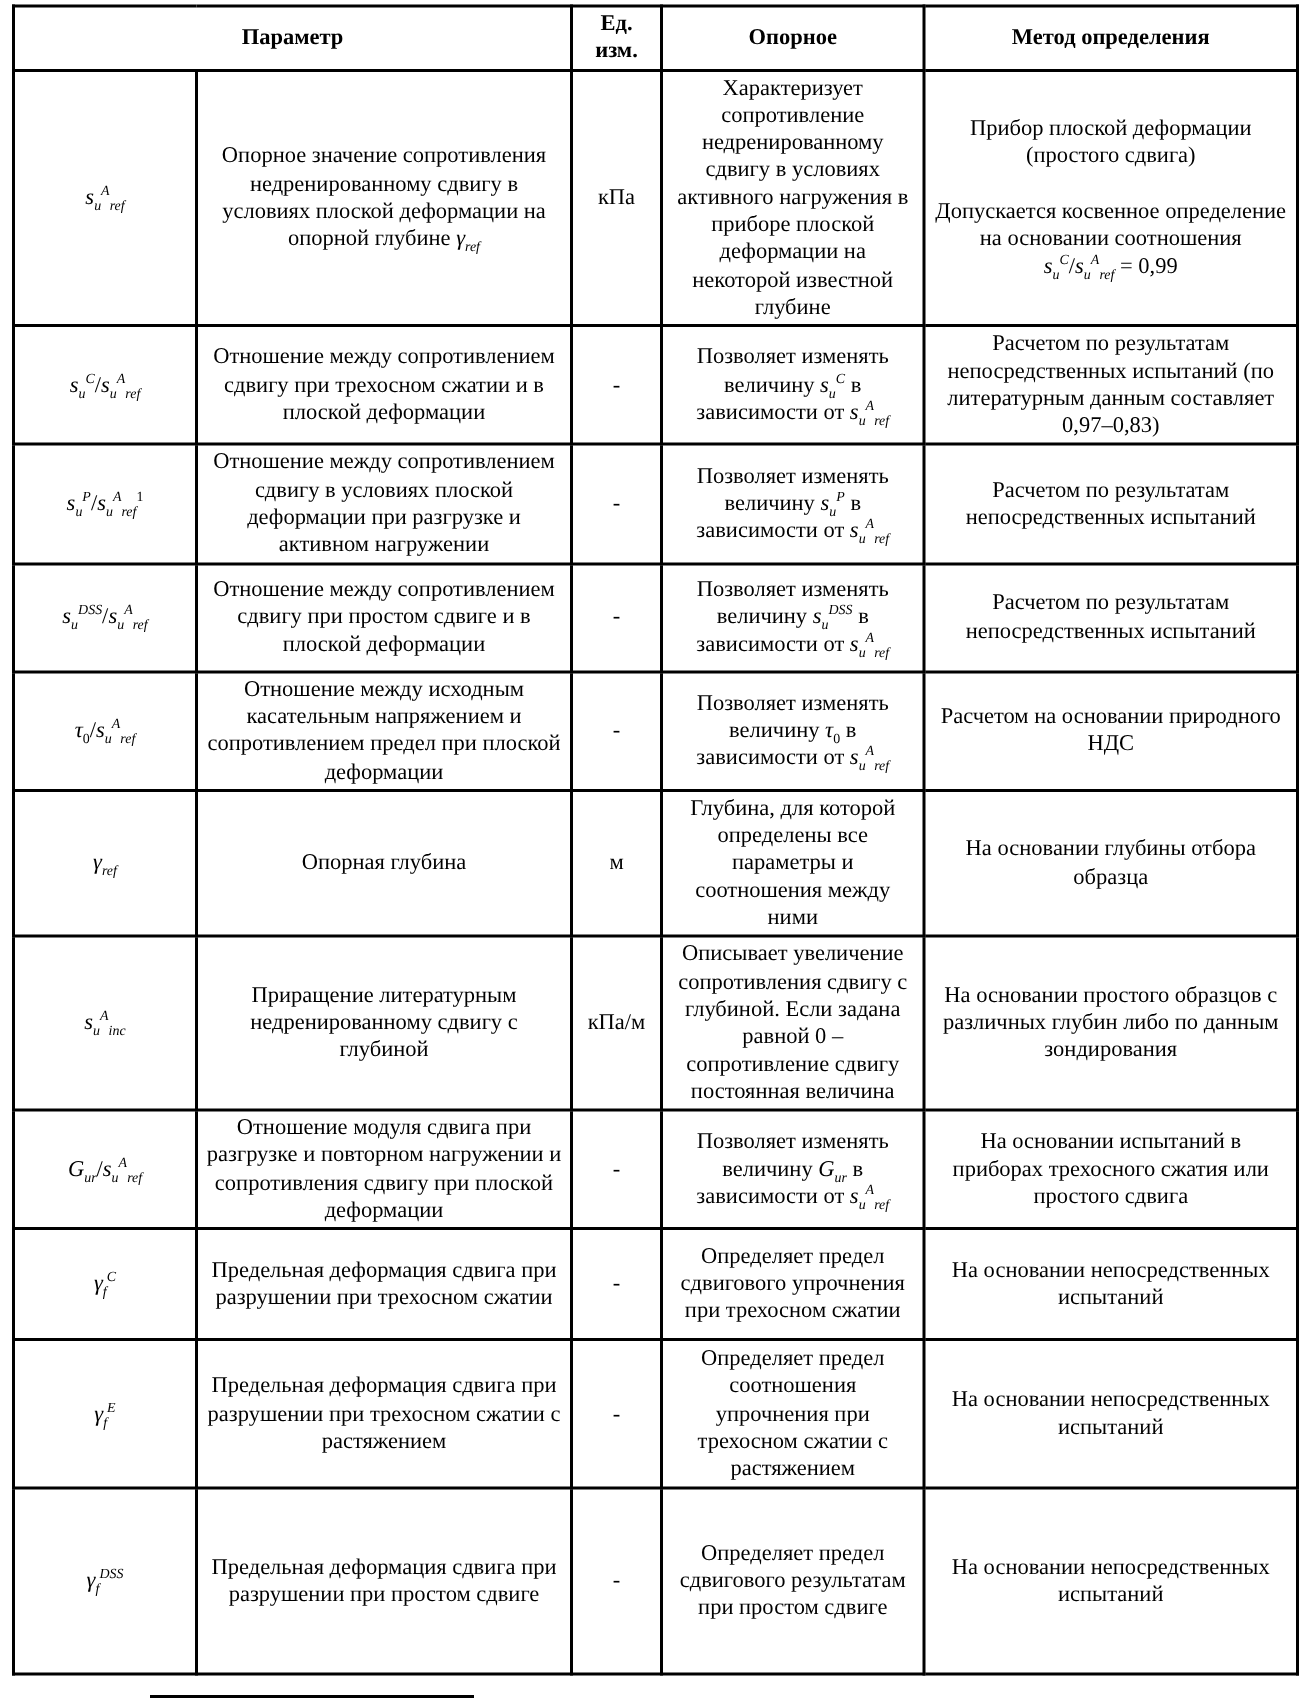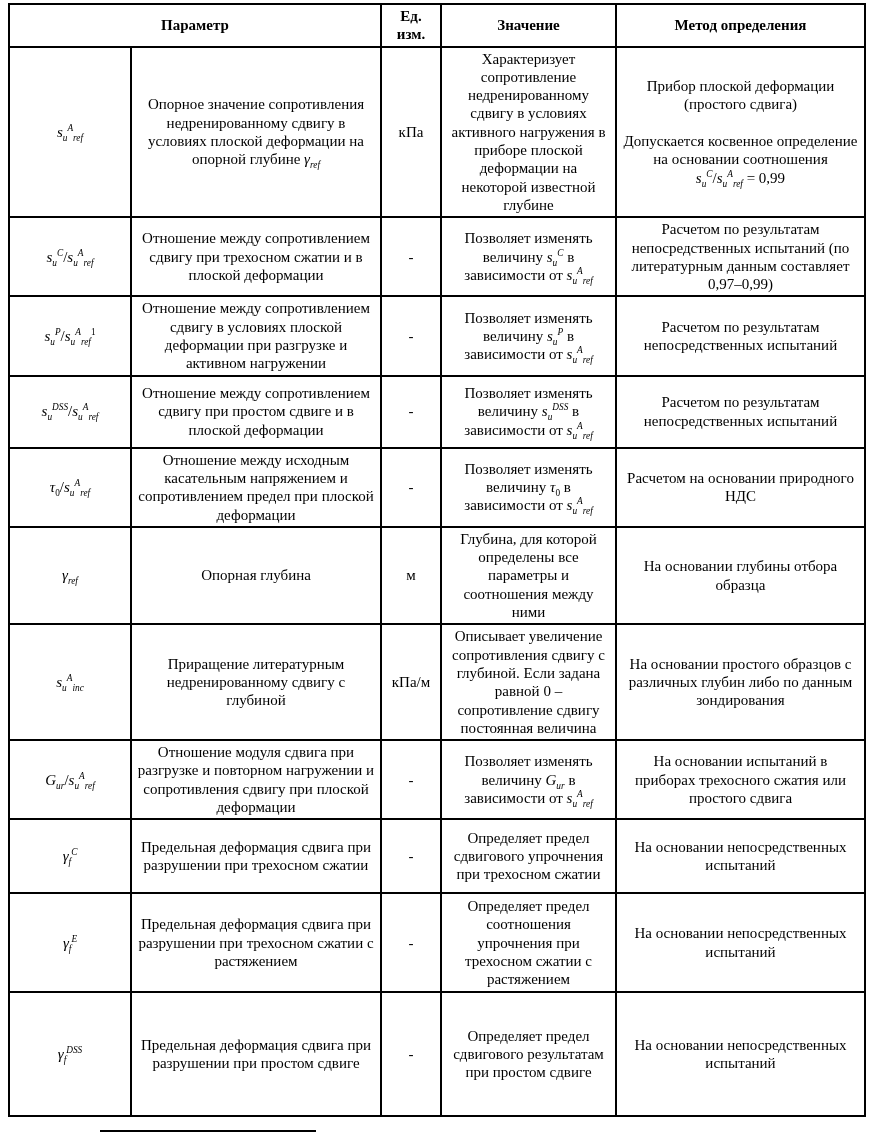--- a/index.html
+++ b/index.html
@@ -63,42 +63,42 @@
       <col style="width:250px">
       <col style="width:60px">
       <col style="width:175px">
       <col style="width:249px">
     </colgroup>
     <thead>
       <tr>
         <th colspan="2">Параметр</th>
         <th>Ед.
 изм.</th>
-        <th>Значение</th>
+        <th>Опорное</th>
         <th>Метод определения</th>
       </tr>
     </thead>
     <tbody>
     <tr>
       <td><span style="font-style: italic;">s</span><sub style="font-style: italic;">u</sub><sup style="font-style: italic;">A</sup><sub style="font-style: italic;">ref</sub></td>
       <td><span>Опорное значение сопротивления недренированному сдвигу в условиях плоской деформации на опорной глубине </span><span style="font-style: italic;">γ</span><sub style="font-style: italic;">ref</sub></td>
       <td>кПа</td>
       <td><span>Характеризует сопротивление недренированному сдвигу в условиях активного нагружения в приборе плоской деформации на некоторой известной глубине</span></td>
       <td><span>Прибор плоской деформации (простого сдвига)
 
 Допускается косвенное определение на основании соотношения
 </span><span style="font-style: italic;">s</span><sub style="font-style: italic;">u</sub><sup style="font-style: italic;">C</sup><span>/</span><span style="font-style: italic;">s</span><sub style="font-style: italic;">u</sub><sup style="font-style: italic;">A</sup><sub style="font-style: italic;">ref</sub><span> = 0,99</span></td>
     </tr>
 
     <tr>
       <td><span style="font-style: italic;">s</span><sub style="font-style: italic;">u</sub><sup style="font-style: italic;">C</sup><span>/</span><span style="font-style: italic;">s</span><sub style="font-style: italic;">u</sub><sup style="font-style: italic;">A</sup><sub style="font-style: italic;">ref</sub></td>
       <td><span>Отношение между сопротивлением сдвигу при трехосном сжатии и в плоской деформации</span></td>
       <td>-</td>
       <td><span>Позволяет изменять величину </span><span style="font-style: italic;">s</span><sub style="font-style: italic;">u</sub><sup style="font-style: italic;">C</sup><span> в зависимости от </span><span style="font-style: italic;">s</span><sub style="font-style: italic;">u</sub><sup style="font-style: italic;">A</sup><sub style="font-style: italic;">ref</sub></td>
-      <td><span>Расчетом по результатам непосредственных испытаний (по литературным данным составляет 0,97–0,99)</span></td>
+      <td><span>Расчетом по результатам непосредственных испытаний (по литературным данным составляет 0,97–0,83)</span></td>
     </tr>
 
     <tr>
       <td><span style="font-style: italic;">s</span><sub style="font-style: italic;">u</sub><sup style="font-style: italic;">P</sup><span>/</span><span style="font-style: italic;">s</span><sub style="font-style: italic;">u</sub><sup style="font-style: italic;">A</sup><sub style="font-style: italic;">ref</sub><sup>1</sup></td>
       <td><span>Отношение между сопротивлением сдвигу в условиях плоской деформации при разгрузке и активном нагружении</span></td>
       <td>-</td>
       <td><span>Позволяет изменять величину </span><span style="font-style: italic;">s</span><sub style="font-style: italic;">u</sub><sup style="font-style: italic;">P</sup><span> в зависимости от </span><span style="font-style: italic;">s</span><sub style="font-style: italic;">u</sub><sup style="font-style: italic;">A</sup><sub style="font-style: italic;">ref</sub></td>
       <td><span>Расчетом по результатам непосредственных испытаний</span></td>
     </tr>
 

